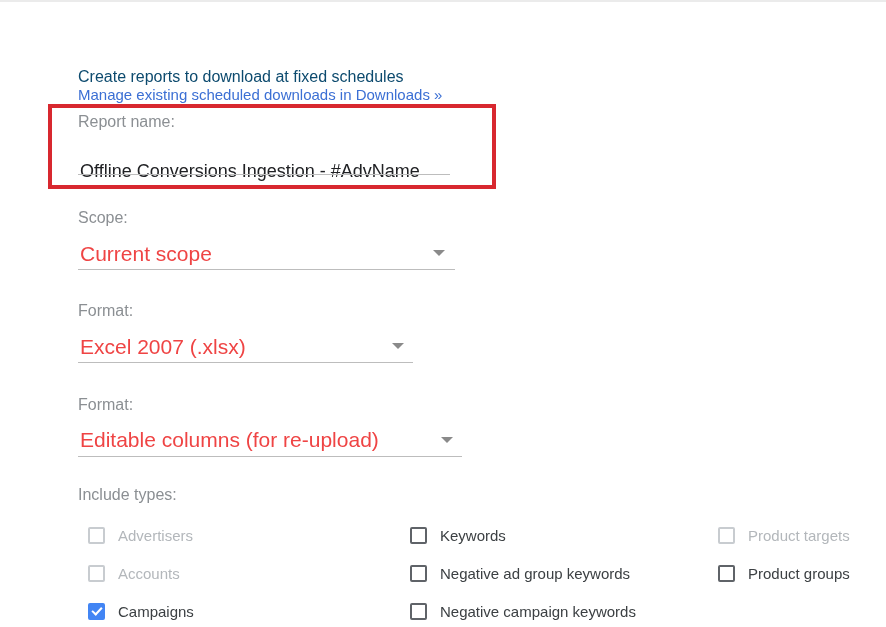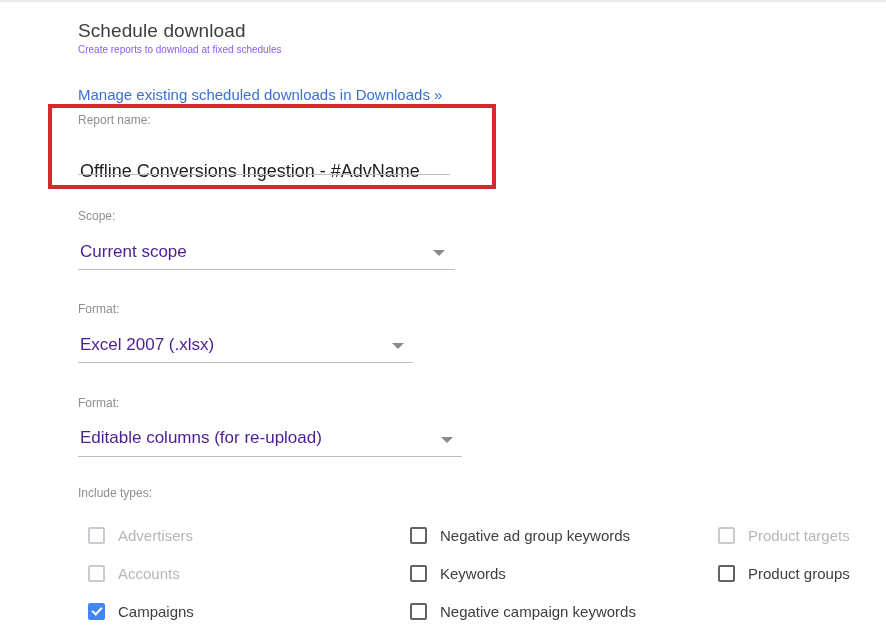--- a/index.html
+++ b/index.html
@@ -35,23 +35,23 @@
     left: 78px;
     top: 20px;
     font-size: 19px;
     color: #3c4043;
     letter-spacing: 0.1px;
     white-space: nowrap;
   }
   .subtitle {
     position: absolute;
     left: 78px;
-    top: 44px;
-    font-size: 10px;
-    color: #8b5cf6;
+    top: 68px;
+    font-size: 16px;
+    color: #0c4a6e;
     white-space: nowrap;
   }
   .link-row {
     position: absolute;
     left: 78px;
     top: 76px;
     font-size: 15px;
     color: #3b6fd4;
     white-space: nowrap;
     cursor: pointer;
@@ -68,28 +68,28 @@
     height: 85px;
     border: 4px solid #d8282f;
     box-sizing: border-box;
     background: transparent;
     pointer-events: none;
   }
 
   
   .field-label {
     position: absolute;
-    font-size: 12px;
+    font-size: 16px;
     color: #8b8f93;
     white-space: nowrap;
   }
   .field-value {
     position: absolute;
-    font-size: 17px;
-    color: #4c1d95;
+    font-size: 21px;
+    color: #ef4444;
     white-space: nowrap;
   }
   .field-rule {
     position: absolute;
     height: 1px;
     background: #bdbdbd;
   }
   .caret {
     position: absolute;
     width: 0;
@@ -185,21 +185,20 @@
     color: #b3b7bb;
   }
 </style>
 </head>
 <body>
 
 <div id="top-rule"></div>
 
 <div id="page">
 
-  <div class="h-title">Schedule download</div>
   <div class="subtitle">Create reports to download at fixed schedules</div>
   <a class="link-row">Manage existing scheduled downloads in Downloads »</a>
 
   <div class="field-label" id="lbl-report">Report name:</div>
   <div class="field-value" id="val-report" title="Report name">Offline Conversions Ingestion - #AdvName</div>
   <div class="field-rule" id="rule-report"></div>
 
   <div id="highlight-box"></div>
 
   <div class="field-label" id="lbl-scope">Scope:</div>
@@ -230,25 +229,25 @@
           <span class="cb-label">Accounts</span>
         </div>
         <div class="cb-row checked">
           <span class="cb-box"></span>
           <span class="cb-label">Campaigns</span>
         </div>
       </div>
     <div class="cb-col" id="cb-col-1">
         <div class="cb-row">
           <span class="cb-box"></span>
+          <span class="cb-label">Keywords</span>
+        </div>
+        <div class="cb-row">
+          <span class="cb-box"></span>
           <span class="cb-label">Negative ad group keywords</span>
-        </div>
-        <div class="cb-row">
-          <span class="cb-box"></span>
-          <span class="cb-label">Keywords</span>
         </div>
         <div class="cb-row">
           <span class="cb-box"></span>
           <span class="cb-label">Negative campaign keywords</span>
         </div>
       </div>
     <div class="cb-col" id="cb-col-2">
         <div class="cb-row disabled">
           <span class="cb-box"></span>
           <span class="cb-label">Product targets</span>

